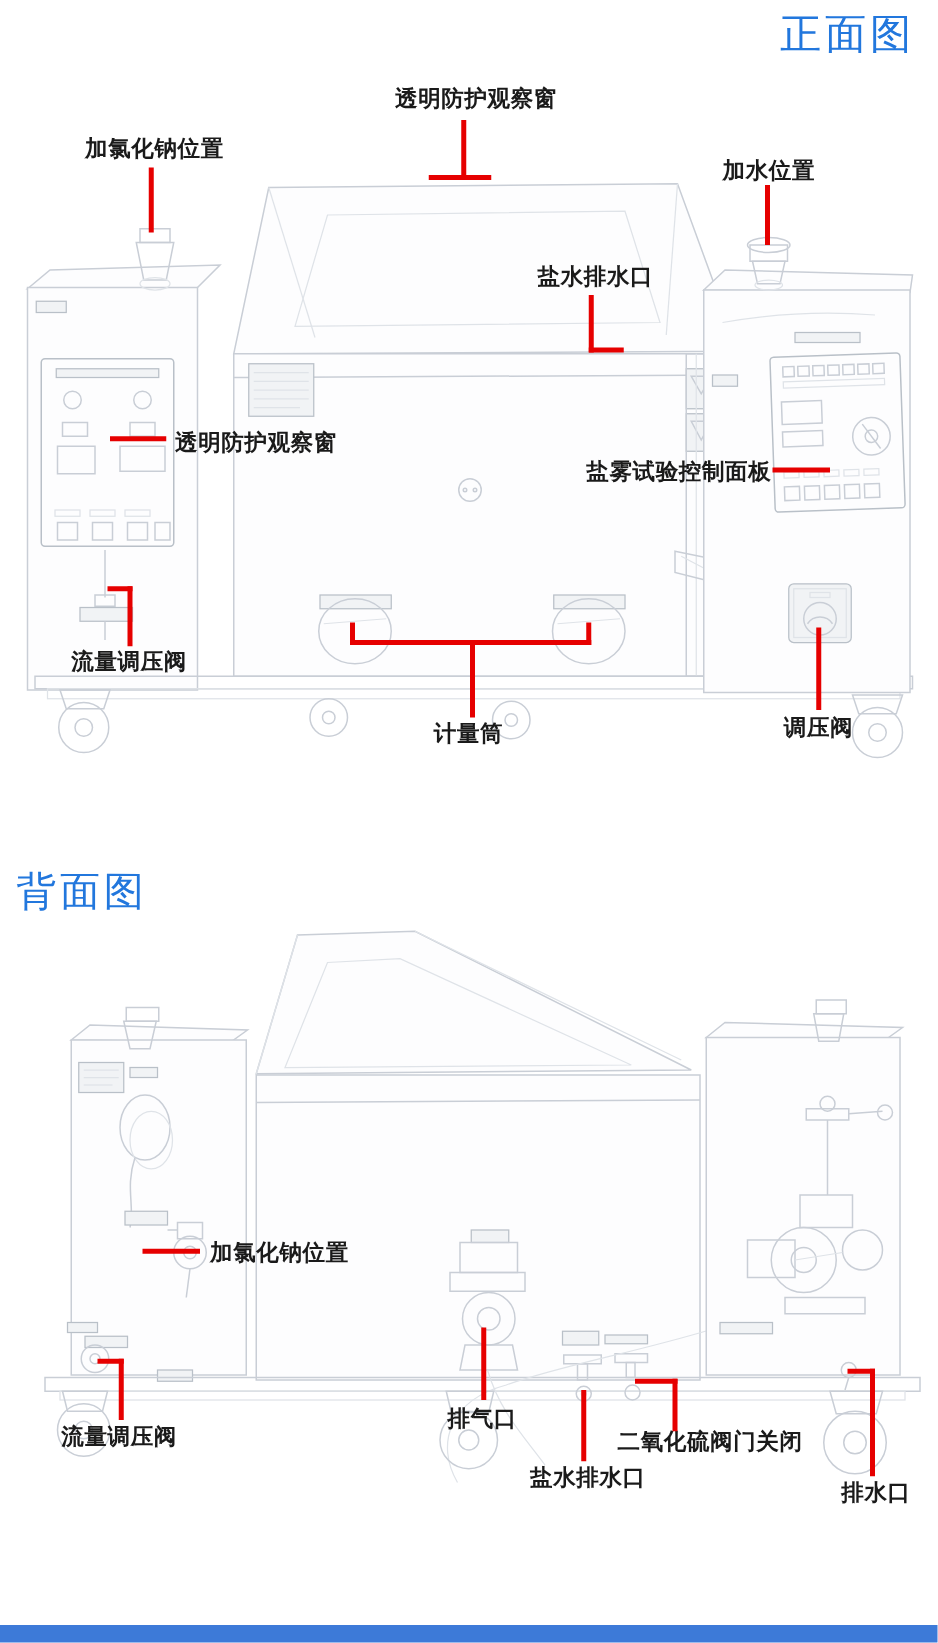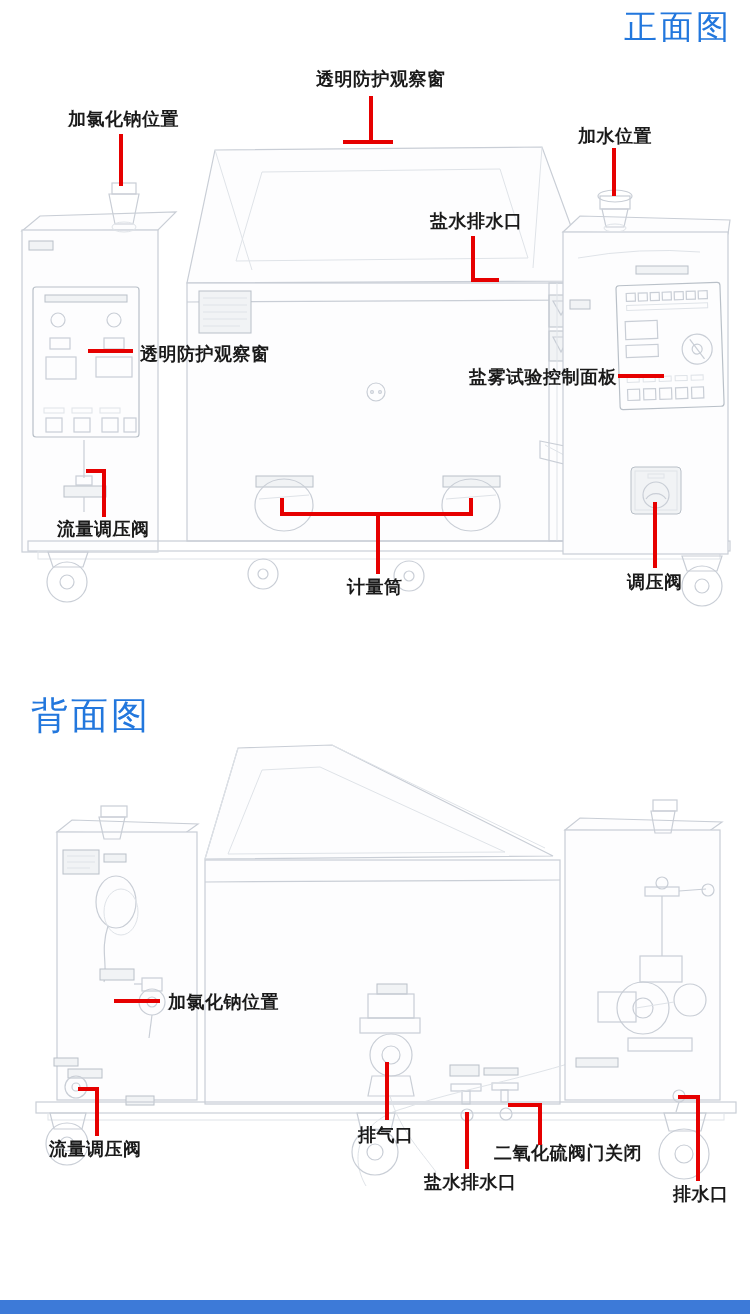--- a/index.html
+++ b/index.html
@@ -5,21 +5,21 @@
   :root{
     --accent:#2277dd; --red:#e60000; --label:#1a1a1a; --line:#c9ced6; --footer:#3d7ad8;
   }
   html,body{margin:0;padding:0;}
   body{
     width:750px;height:1314px;position:relative;background:#ffffff;overflow:hidden;
     font-family:"Liberation Sans","DejaVu Sans",sans-serif;
   }
   .title{position:absolute;color:var(--accent);font-weight:500;white-space:nowrap;letter-spacing:3px;line-height:1;}
   .title.front{left:624px;top:10px;font-size:33px;}
-  .title.back{left:13px;top:697px;font-size:37px;margin-left:18px;}
+  .title.back{left:13px;top:697px;font-size:32px;}
   .lbl{position:absolute;color:var(--label);font-weight:700;font-size:18px;line-height:1;white-space:nowrap;letter-spacing:0.5px;}
   .rl{position:absolute;background:var(--red);display:block;}
   svg.draw{position:absolute;left:0;}
   svg.draw .ln{stroke:var(--line);fill:none;stroke-width:1.2;}
   svg.draw .soft{stroke:#dfe3e8;fill:none;stroke-width:1;}
   svg.draw .plate{fill:#f1f3f5;stroke:#b9c0c8;stroke-width:1;}
   svg.draw .panel{fill:#fdfdfe;stroke:#b9c0c8;stroke-width:1.2;}
   svg.draw .face{fill:#fdfdfe;stroke:var(--line);stroke-width:1.2;}
   .footer{position:absolute;left:0;right:0;bottom:0;height:14px;background:var(--footer);}
 </style>

